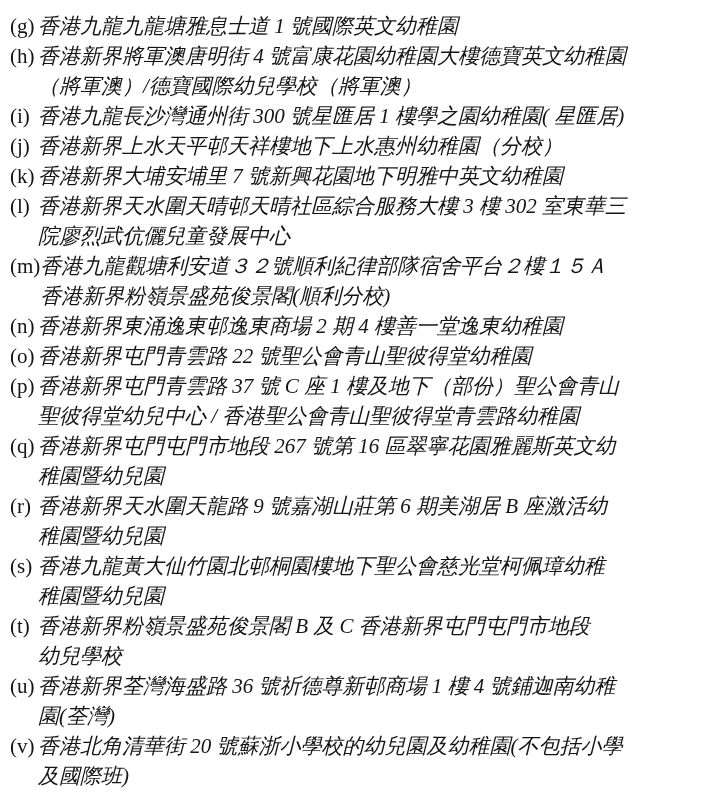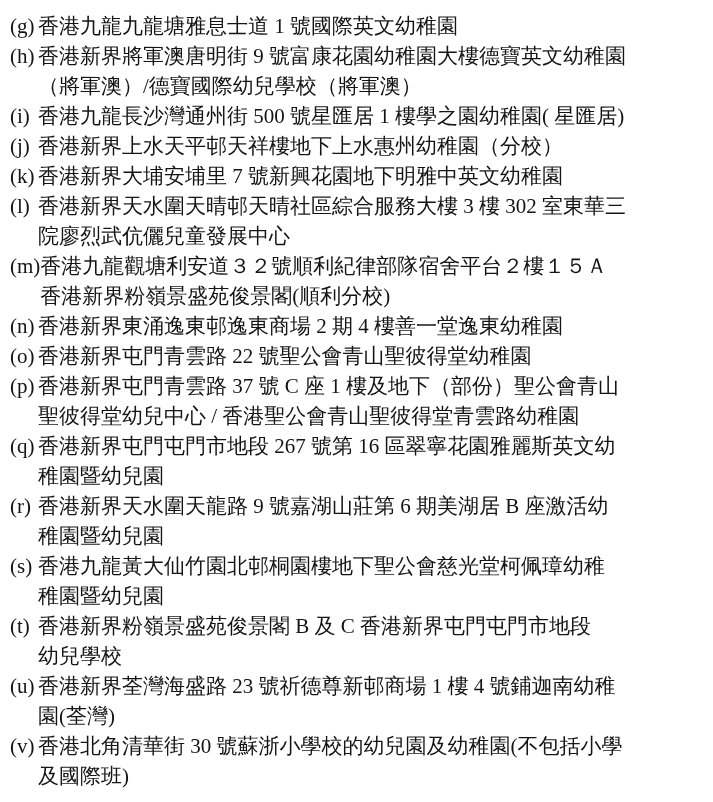--- a/index.html
+++ b/index.html
@@ -26,41 +26,42 @@
     font-size: 21px;
     line-height: 30px;
   }
   .item .label {
     flex: 0 0 28px;
     white-space: nowrap;
   }
   .item .text {
     flex: 1 1 auto;
     white-space: pre-line; 
+    font-style: italic;
   }
 </style>
 </head>
 <body>
 
 <div class="page">
 
   <div class="item">
     <span class="label">(g)</span>
     <span class="text">香港九龍九龍塘雅息士道 1 號國際英文幼稚園</span>
   </div>
 
   <div class="item">
     <span class="label">(h)</span>
-    <span class="text">香港新界將軍澳唐明街 9 號富康花園幼稚園大樓德寶英文幼稚園
+    <span class="text">香港新界將軍澳唐明街 4 號富康花園幼稚園大樓德寶英文幼稚園
 （將軍澳）/德寶國際幼兒學校（將軍澳）</span>
   </div>
 
   <div class="item">
     <span class="label">(i)</span>
-    <span class="text">香港九龍長沙灣通州街 500 號星匯居 1 樓學之園幼稚園( 星匯居)</span>
+    <span class="text">香港九龍長沙灣通州街 300 號星匯居 1 樓學之園幼稚園( 星匯居)</span>
   </div>
 
   <div class="item">
     <span class="label">(j)</span>
     <span class="text">香港新界上水天平邨天祥樓地下上水惠州幼稚園（分校）</span>
   </div>
 
   <div class="item">
     <span class="label">(k)</span>
     <span class="text">香港新界大埔安埔里 7 號新興花園地下明雅中英文幼稚園</span>
@@ -113,23 +114,23 @@
   </div>
 
   <div class="item">
     <span class="label">(t)</span>
     <span class="text">香港新界粉嶺景盛苑俊景閣 B 及 C 香港新界屯門屯門市地段
 幼兒學校</span>
   </div>
 
   <div class="item">
     <span class="label">(u)</span>
-    <span class="text">香港新界荃灣海盛路 23 號祈德尊新邨商場 1 樓 4 號鋪迦南幼稚
+    <span class="text">香港新界荃灣海盛路 36 號祈德尊新邨商場 1 樓 4 號鋪迦南幼稚
 園(荃灣)</span>
   </div>
 
   <div class="item">
     <span class="label">(v)</span>
-    <span class="text">香港北角清華街 30 號蘇浙小學校的幼兒園及幼稚園(不包括小學
+    <span class="text">香港北角清華街 20 號蘇浙小學校的幼兒園及幼稚園(不包括小學
 及國際班)</span>
   </div>
 
 </div>
 
 </body></html>

